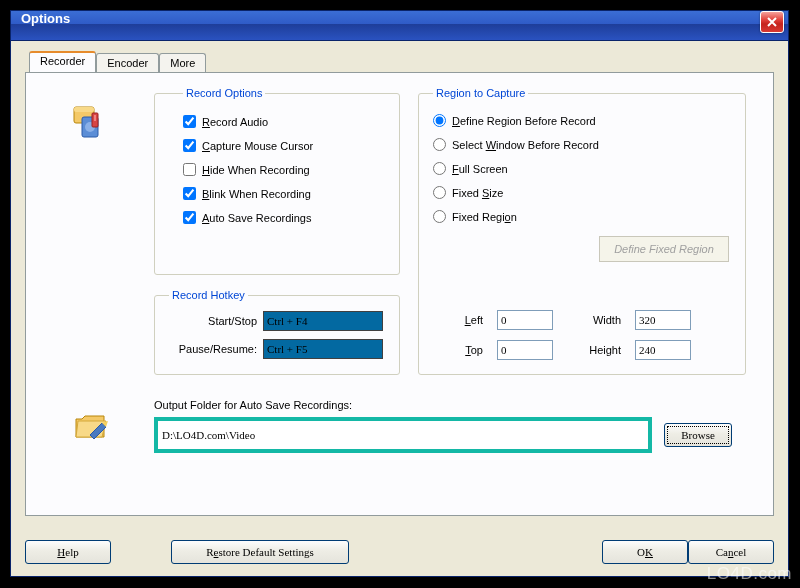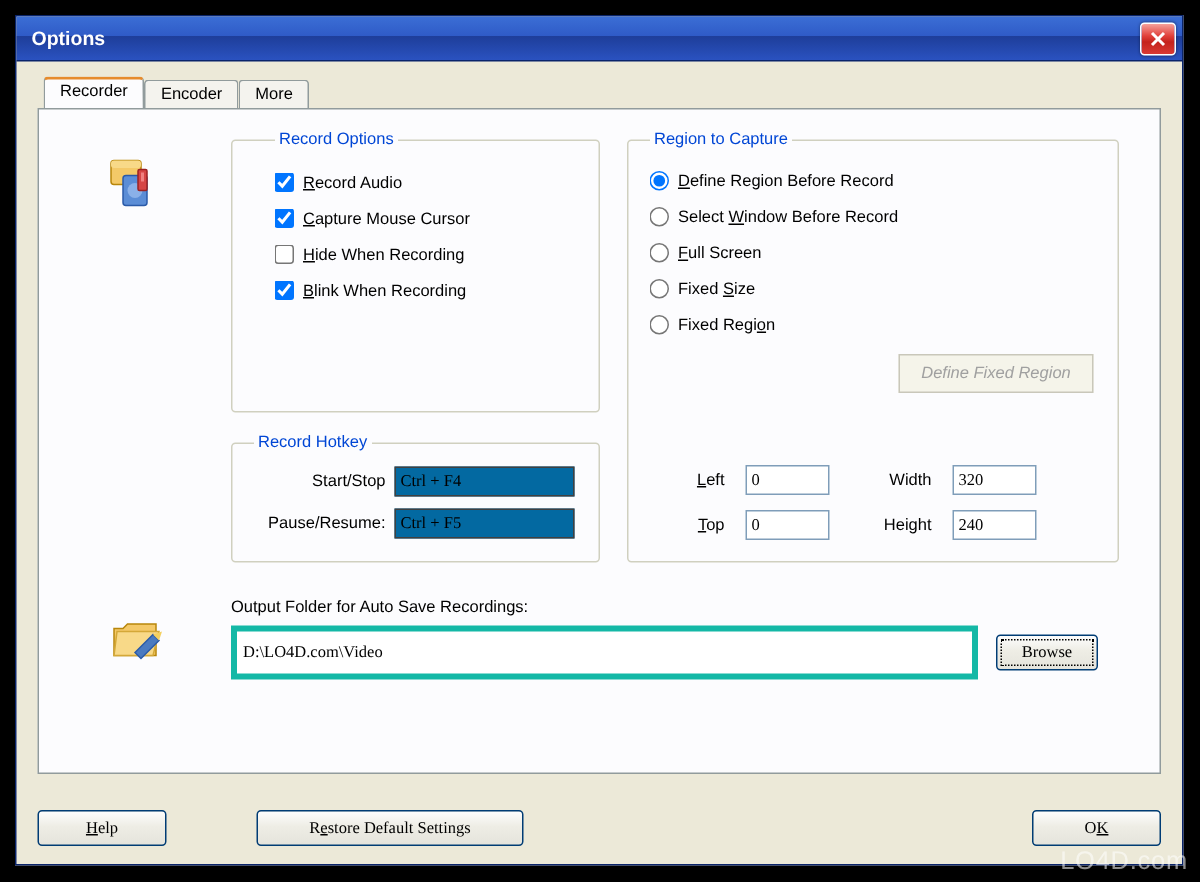--- a/index.html
+++ b/index.html
@@ -17,21 +17,20 @@
   left: 10px; top: 10px;
   width: 779px; height: 567px;
   background: #ece9d8;
   border: 1px solid #0a246a;
   box-shadow: 0 0 8px rgba(0,0,0,0.5);
 }
 .titlebar {
   height: 30px;
   background: linear-gradient(to bottom, #3b6ed5 0%, #2f5bc7 45%, #1e3e9a 46%, #2a52c0 100%);
   display: flex;
-  align-items: center;
   padding: 0 4px 0 10px;
   color: #fff;
   font-weight: bold;
   font-size: 13px;
   border-bottom: 1px solid #0a246a;
 }
 .titlebar .title { flex: 1; }
 .close-btn {
   width: 24px; height: 22px;
   background: linear-gradient(to bottom, #f5a09a 0%, #e1403a 40%, #c5231d 60%, #d83933 100%);
@@ -234,20 +233,24 @@
             <label><span class="underline-char">C</span>apture Mouse Cursor</label>
           </div>
         <div class="chk-row">
             <input type="checkbox" style="">
             <label><span class="underline-char">H</span>ide When Recording</label>
           </div>
         <div class="chk-row">
             <input type="checkbox" checked="" style="">
             <label><span class="underline-char">B</span>link When Recording</label>
           </div>
+        <div class="chk-row">
+            <input type="checkbox" checked="" style="">
+            <label><span class="underline-char">A</span>uto Save Recordings</label>
+          </div>
       </fieldset>
 
       <fieldset class="fs-hotkey">
         <legend>Record Hotkey</legend>
         <div class="hotkey-grid">
           <label>Start/Stop</label>
           <input type="text" value="Ctrl + F4" style="">
           <label>Pause/Resume:</label>
           <input type="text" value="Ctrl + F5" style="">
         </div>
@@ -304,18 +307,19 @@
       </div>
 
     </div>
 
     <div class="bottom-row">
       <button class="btn3d"><span class="underline-char">H</span>elp</button>
       <div style="width:60px"></div>
       <button class="btn3d wide">R<span class="underline-char">e</span>store Default Settings</button>
       <div class="spacer"></div>
       <button class="btn3d">O<span class="underline-char">K</span></button>
+      <button class="btn3d">Ca<span class="underline-char">n</span>cel</button>
     </div>
 
   </div>
 </div>
 
 <div class="watermark">LO4D.com</div>
 
 </body></html>

